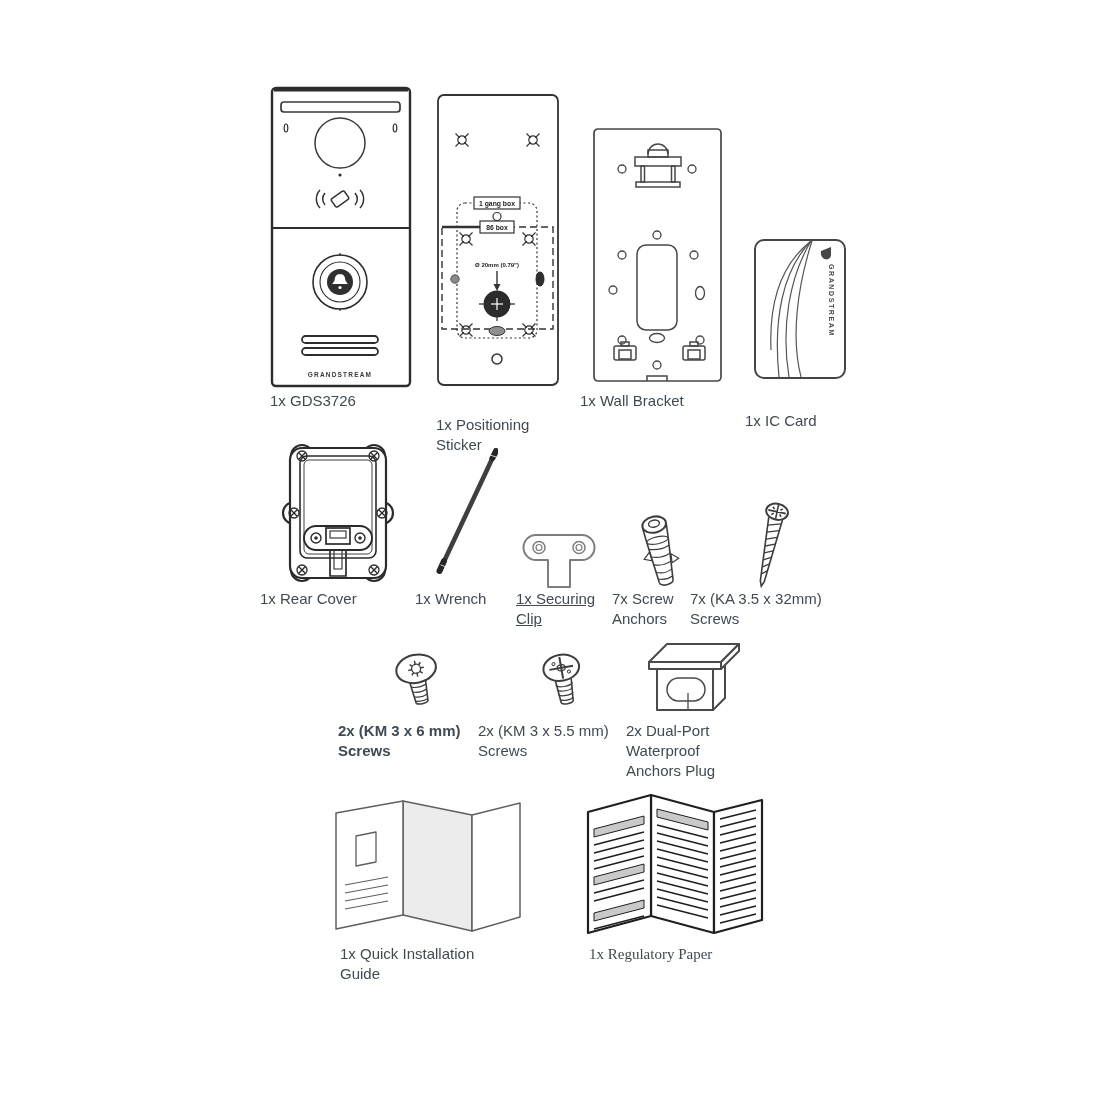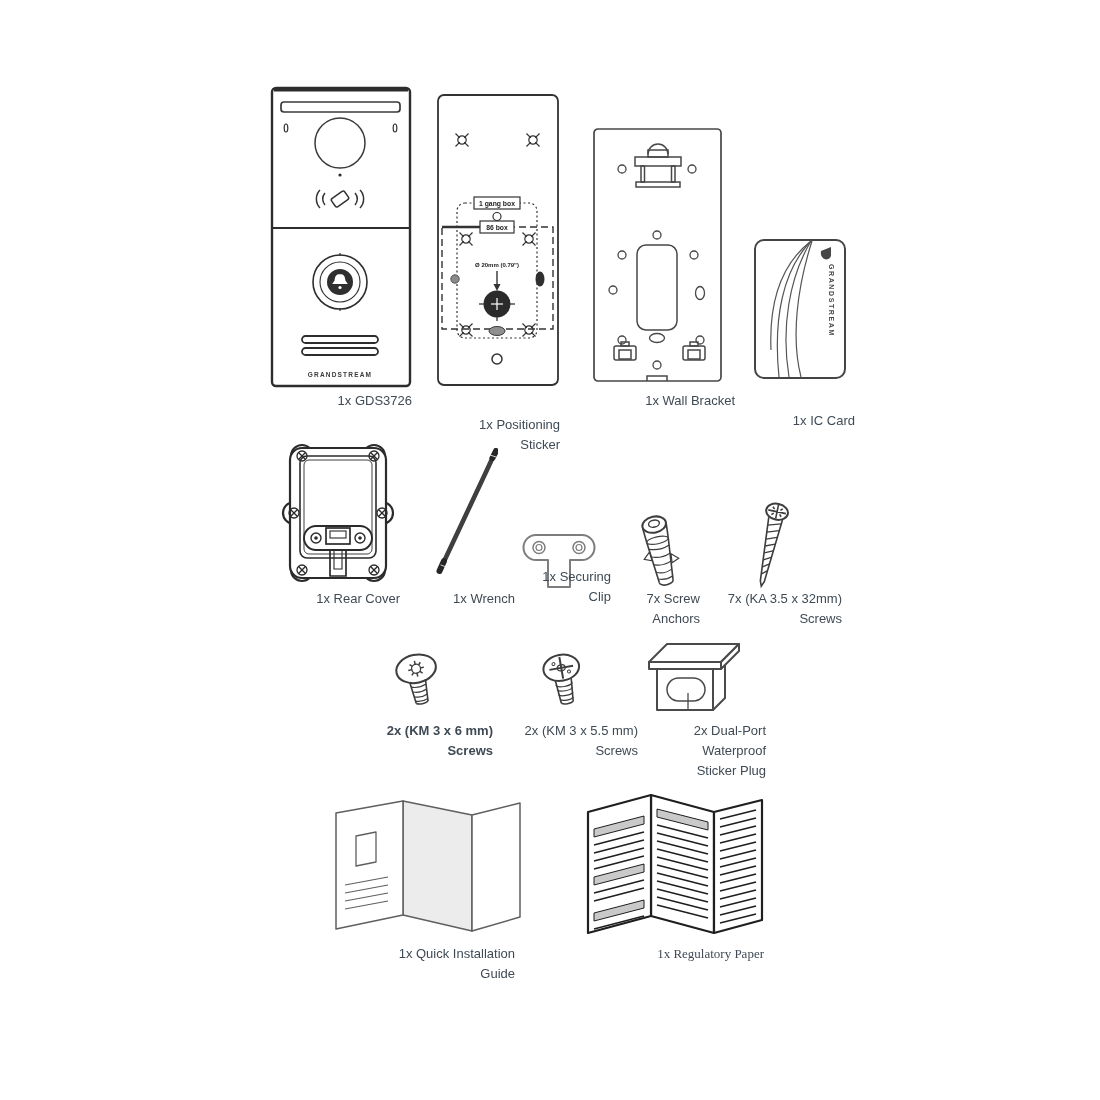--- a/index.html
+++ b/index.html
@@ -1,20 +1,20 @@
 <!DOCTYPE html>
 <html><head>
 <meta charset="utf-8">
 <style>
   html,body{margin:0;padding:0;background:#fff;}
   .canvas{position:relative;width:1100px;height:1100px;background:#ffffff;overflow:hidden;
           font-family:"Liberation Sans", sans-serif;}
   .fig{position:absolute;}
   .fig svg{display:block;}
-  .lbl{position:absolute;text-align:right;color:#3f4a54;font-size:13px;line-height:20px;}
+  .lbl{position:absolute;text-align:left;color:#3f4a54;font-size:15px;line-height:20px;}
   .lbl div{white-space:nowrap;}
   svg text{font-family:"Liberation Sans", sans-serif;}
 </style>
 </head>
 <body>
 
 <div class="canvas">
 
   <div class="fig" style="left:270px;top:86px;">
     <svg width="142" height="302" viewBox="0 0 142 302">
@@ -233,21 +233,21 @@
     <svg width="86" height="66" viewBox="0 0 86 66">
       <g fill="#fff" stroke="#7d7d7d" stroke-width="2" stroke-linejoin="round">
         <path d="M17,6 H63 A12.5,12.5 0 0 1 63,31 H51 V58 H29 V31 H17 A12.5,12.5 0 0 1 17,6 Z"></path>
         <circle cx="20" cy="18.5" r="6" fill="none" stroke-width="1.5"></circle>
         <circle cx="20" cy="18.5" r="3" fill="none" stroke-width="1.2"></circle>
         <circle cx="60" cy="18.5" r="6" fill="none" stroke-width="1.5"></circle>
         <circle cx="60" cy="18.5" r="3" fill="none" stroke-width="1.2"></circle>
       </g>
     </svg>
   </div>
-  <div class="lbl" style="left:516px;top:567px;width:95px;">
+  <div class="lbl" style="left:516px;top:589px;width:95px;text-decoration:underline;">
     <div>1x Securing</div>
     <div>Clip</div>
   </div>
 
   <div class="fig" style="left:634px;top:508px;">
     <svg width="52" height="88" viewBox="0 0 52 88">
       <g transform="rotate(-12 26 44)" fill="none" stroke="#3d3d3d">
         <ellipse cx="26" cy="16" rx="12" ry="8" stroke-width="2"></ellipse>
         <ellipse cx="26" cy="15" rx="5.5" ry="3.5" stroke-width="1.4"></ellipse>
         <path d="M14,18 L15,32 M38,18 L37,32" stroke-width="1.6"></path>
@@ -325,21 +325,21 @@
         <polygon points="6,26 78,26 78,33 6,33"></polygon>
         <polygon points="78,26 96,8 96,15 78,33"></polygon>
         <rect x="24" y="42" width="38" height="23" rx="11.5" fill="none" stroke-width="1.5"></rect>
         <line x1="45" y1="57" x2="45" y2="74" stroke-width="1.3"></line>
       </g>
     </svg>
   </div>
   <div class="lbl" style="left:626px;top:721px;width:140px;">
     <div>2x Dual-Port</div>
     <div>Waterproof</div>
-    <div>Sticker Plug</div>
+    <div>Anchors Plug</div>
   </div>
 
   <div class="fig" style="left:331px;top:796px;">
     <svg width="194" height="142" viewBox="0 0 194 142">
       <g stroke="#5f5f5f" stroke-width="1.5" stroke-linejoin="round">
         <polygon points="72,5 141,19 141,135 72,119" fill="#ececec"></polygon>
         <polygon points="141,19 189,7 189,121 141,135" fill="#ffffff"></polygon>
         <polygon points="5,17 72,5 72,119 5,133" fill="#ffffff"></polygon>
         <polygon points="25,40 45,36 45,66 25,70" fill="none" stroke-width="1.3"></polygon>
         <path d="M14,89 L57,81 M14,97 L57,89 M14,105 L57,97 M14,113 L57,105" fill="none" stroke-width="1.2"></path>

